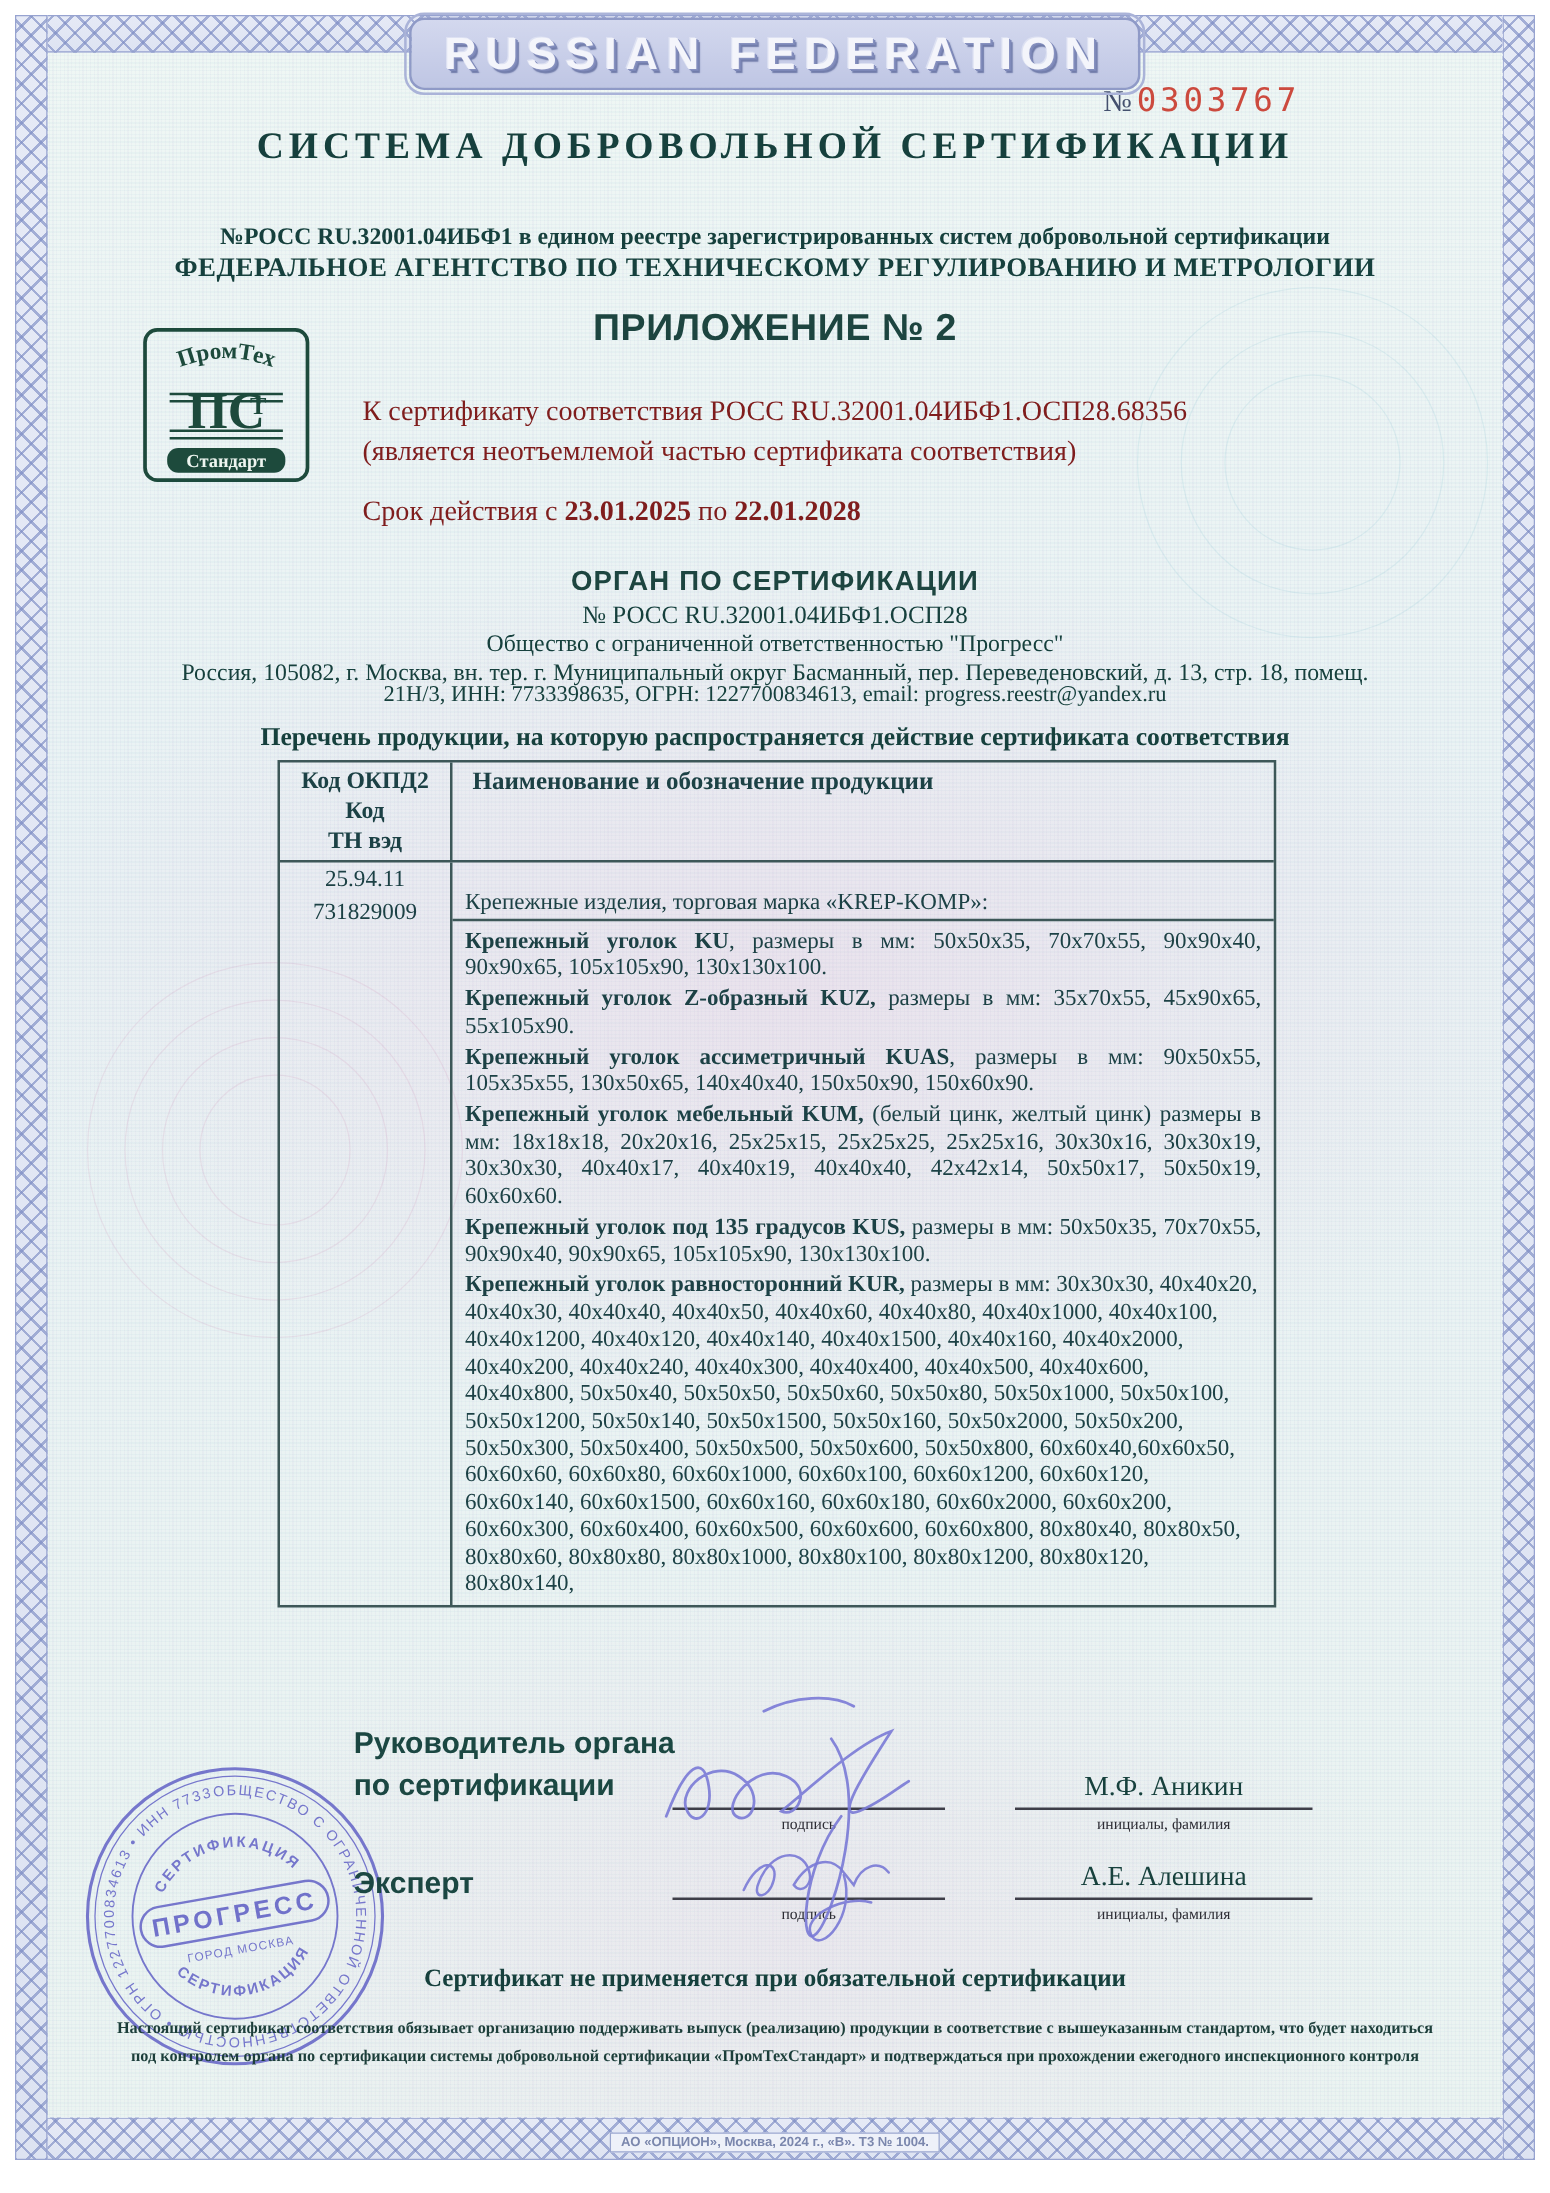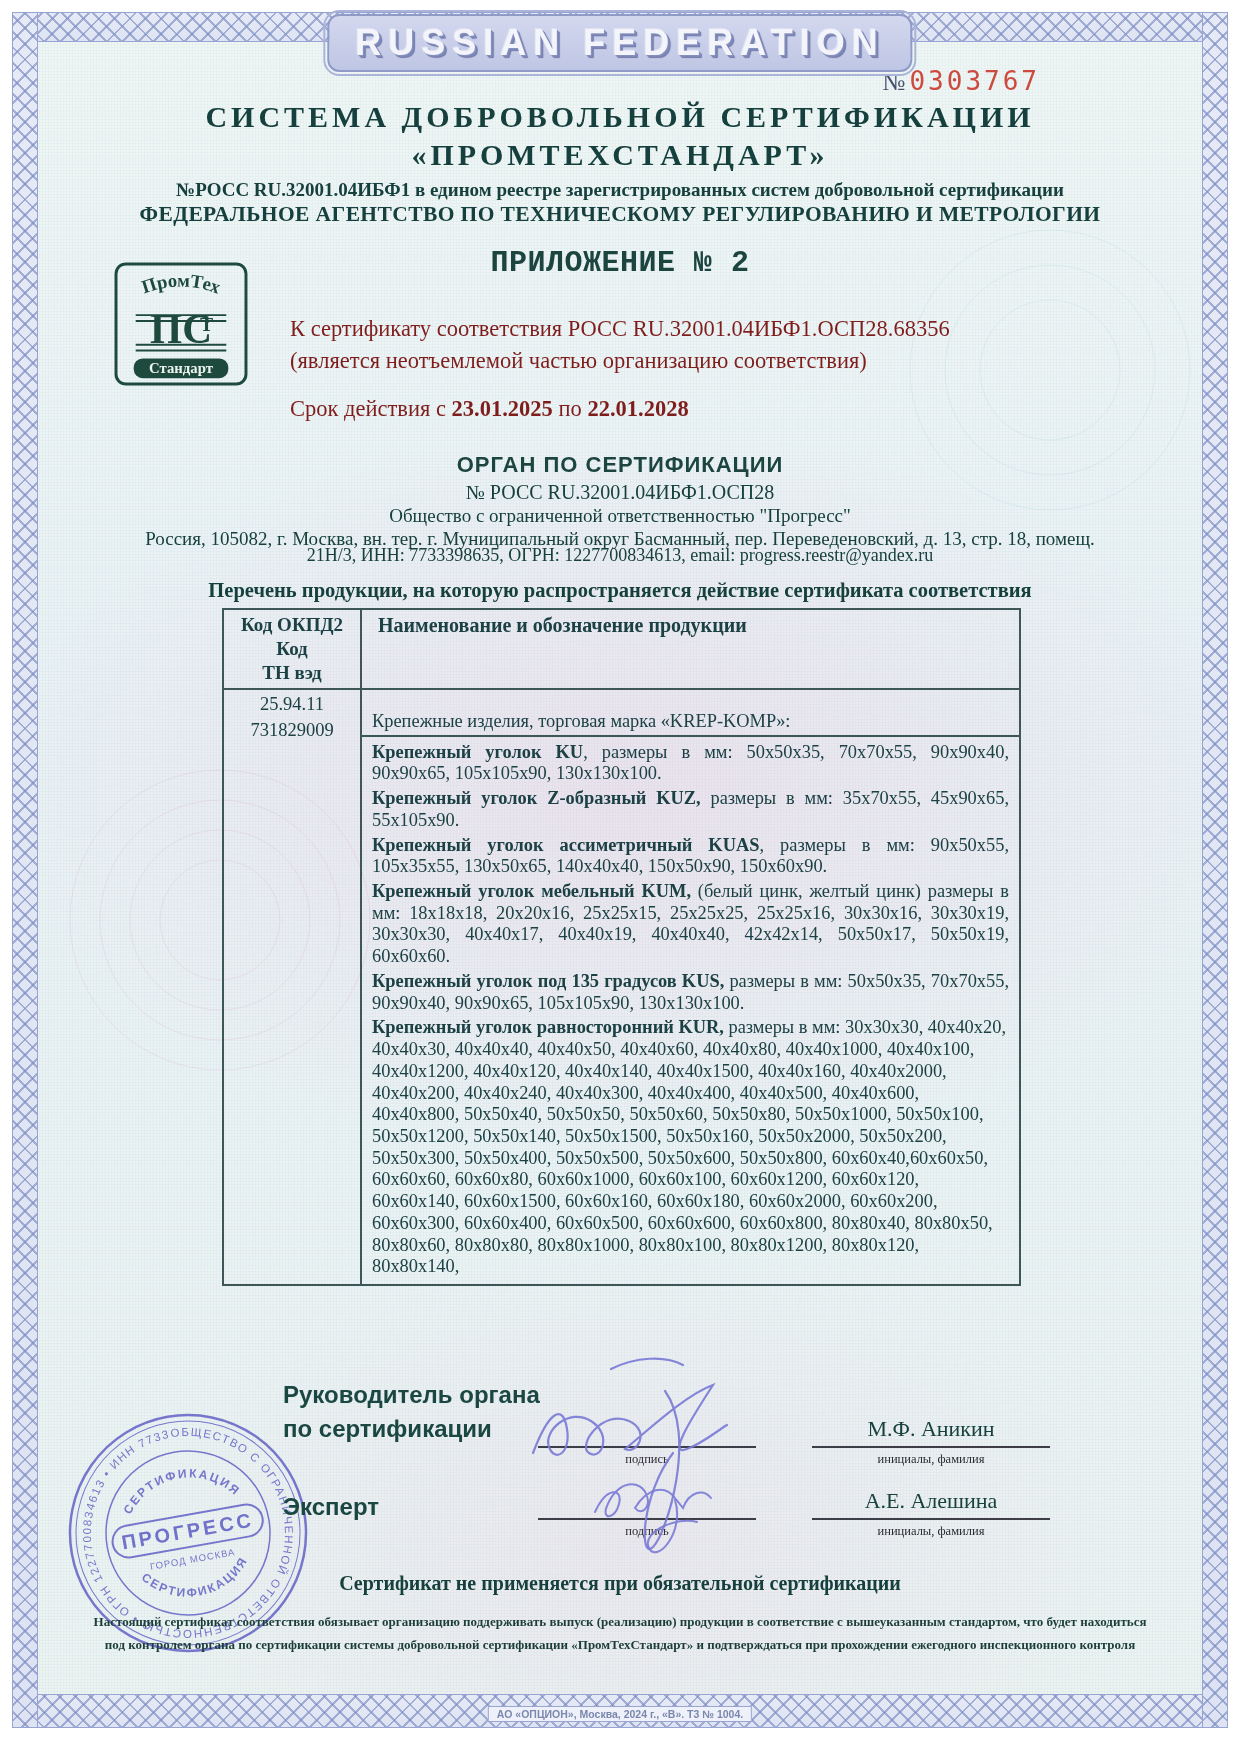--- a/index.html
+++ b/index.html
@@ -39,21 +39,21 @@
 
   .doc-number{position:absolute;top:66px;right:200px;z-index:4;white-space:nowrap;}
   .doc-number .no{font-size:24px;color:#44506e;}
   .doc-number .digits{font-family:"DejaVu Sans Mono",monospace;font-size:26px;letter-spacing:3px;color:#cc4a3e;}
 
   .center-col{position:absolute;left:100px;width:1040px;text-align:center;color:#16403d;}
   .t1{top:100px;font-size:30px;font-weight:bold;letter-spacing:4px;}
   .t2{top:138px;font-size:30px;font-weight:bold;letter-spacing:4px;}
   .t3{top:179px;font-size:19px;font-weight:bold;}
   .t4{top:202px;font-size:21.5px;font-weight:bold;letter-spacing:0.4px;}
-  .appendix{top:246px;font-family:Liberation Mono, monospace;font-size:30px;font-weight:bold;color:#1d4540;letter-spacing:0.5px;}
+  .appendix{top:246px;font-family:Liberation Sans, sans-serif;font-size:30px;font-weight:bold;color:#1d4540;letter-spacing:0.5px;}
 
   
   .logo{position:absolute;left:112px;top:260px;width:138px;height:128px;z-index:3;}
 
   .leftblock{position:absolute;left:290px;width:760px;text-align:left;color:#7f1d1d;}
   .certref{top:316px;font-size:22.5px;}
   .certnote{top:348px;font-size:22.5px;}
   .validity{top:396px;font-size:22.5px;}
   .validity b{font-weight:bold;}
 
@@ -129,21 +129,20 @@
   <div class="badge">
     <span>RUSSIAN FEDERATION</span>
   </div>
 
   <div class="doc-number">
     <span class="no">№</span>
     <span class="digits">0303767</span>
   </div>
 
   <div class="center-col t1 abs">СИСТЕМА ДОБРОВОЛЬНОЙ СЕРТИФИКАЦИИ</div>
-  <div class="center-col t2 abs">«ПРОМТЕХСТАНДАРТ»</div>
   <div class="center-col t3 abs">№РОСС RU.32001.04ИБФ1 в едином реестре зарегистрированных систем добровольной сертификации</div>
   <div class="center-col t4 abs">ФЕДЕРАЛЬНОЕ АГЕНТСТВО ПО ТЕХНИЧЕСКОМУ РЕГУЛИРОВАНИЮ И МЕТРОЛОГИИ</div>
   <div class="center-col appendix abs">ПРИЛОЖЕНИЕ № 2</div>
 
   <svg class="logo" viewBox="0 0 140 130">
     <rect x="4" y="4" width="132" height="122" rx="10" fill="none" stroke="#1d4a3c" stroke-width="3"></rect>
     <path id="lgtop" d="M20,40 Q70,14 120,40" fill="none"></path>
     <text font-family="Liberation Serif, serif" font-size="19" font-weight="bold" fill="#1d4a3c">
       <textPath href="#lgtop" startOffset="50%" text-anchor="middle">ПромТех</textPath>
     </text>
@@ -153,21 +152,21 @@
       <line x1="24" y1="86" x2="116" y2="86"></line>
         <line x1="24" y1="92" x2="116" y2="92"></line>
     </g>
     <text x="70" y="84" text-anchor="middle" font-family="Liberation Serif, serif" font-size="42" font-weight="bold" fill="#1d4a3c">ПС</text>
     <text x="96" y="72" text-anchor="middle" font-family="Liberation Serif, serif" font-size="20" font-weight="bold" fill="#1d4a3c">Т</text>
     <rect x="22" y="100" width="96" height="20" rx="9" fill="#1d4a3c"></rect>
     <text x="70" y="115" text-anchor="middle" font-family="Liberation Serif, serif" font-size="15" font-weight="bold" fill="#eef5f0">Стандарт</text>
   </svg>
 
   <div class="leftblock certref abs">К сертификату соответствия РОСС RU.32001.04ИБФ1.ОСП28.68356</div>
-  <div class="leftblock certnote abs">(является неотъемлемой частью организацию соответствия)</div>
+  <div class="leftblock certnote abs">(является неотъемлемой частью сертификата соответствия)</div>
   <div class="leftblock validity abs">
     <span>Срок действия с</span>
     <b>23.01.2025</b>
     <span>по</span>
     <b>22.01.2028</b>
   </div>
 
   <div class="center-col orghdr abs">ОРГАН ПО СЕРТИФИКАЦИИ</div>
   <div class="center-col orgnum abs">№ РОСС RU.32001.04ИБФ1.ОСП28</div>
   <div class="center-col orgname abs">Общество с ограниченной ответственностью "Прогресс"</div>

